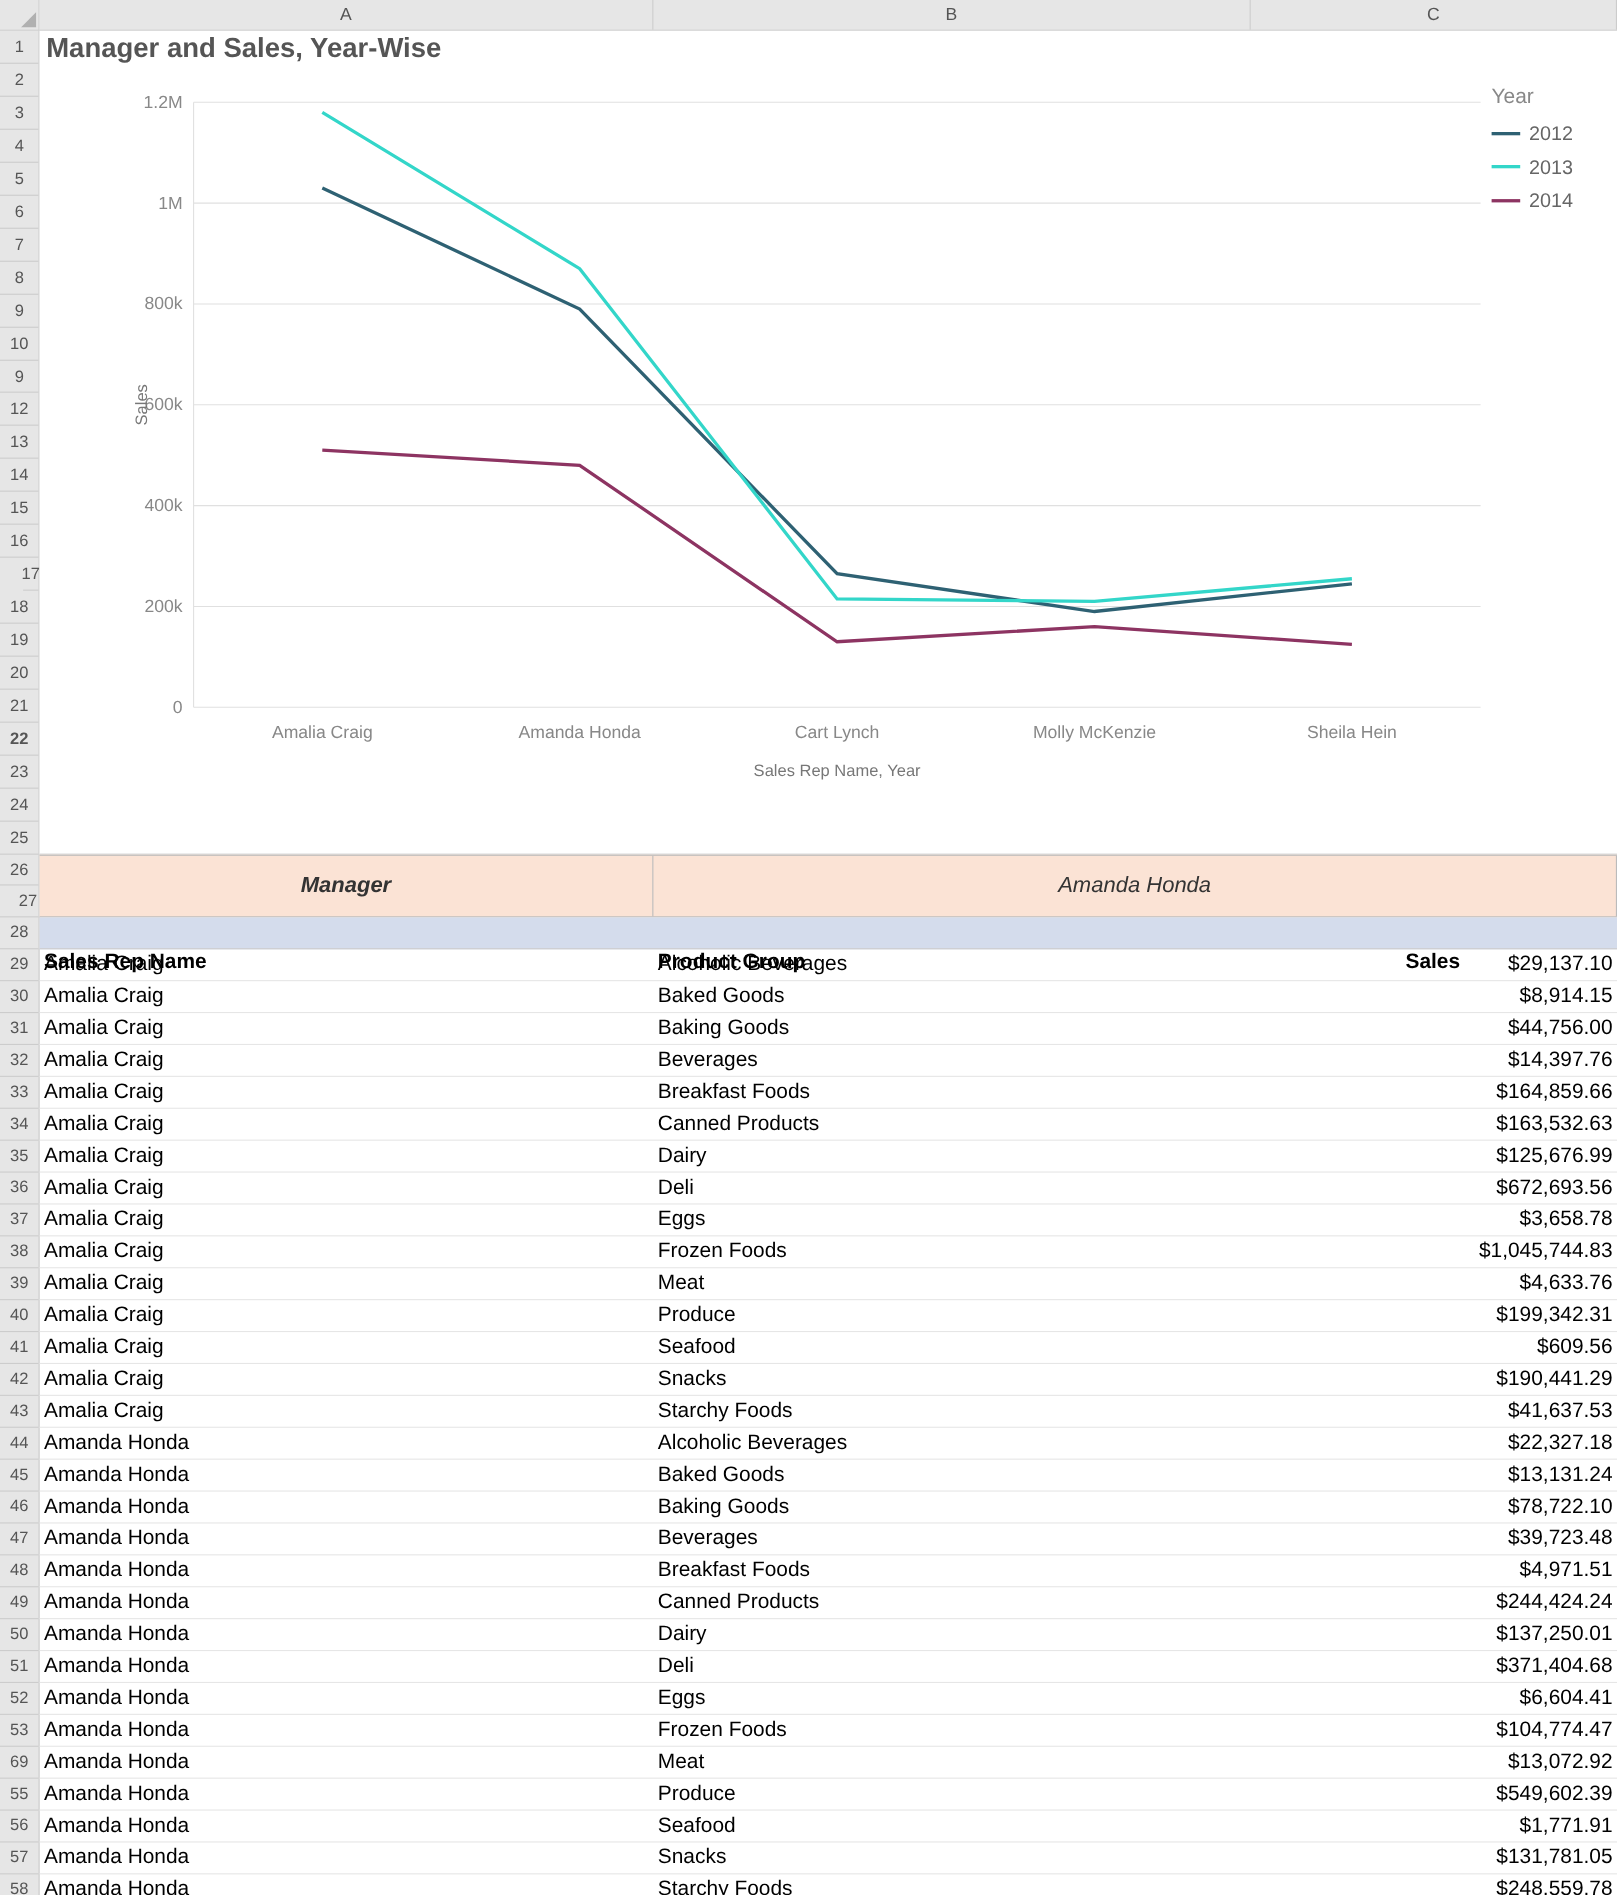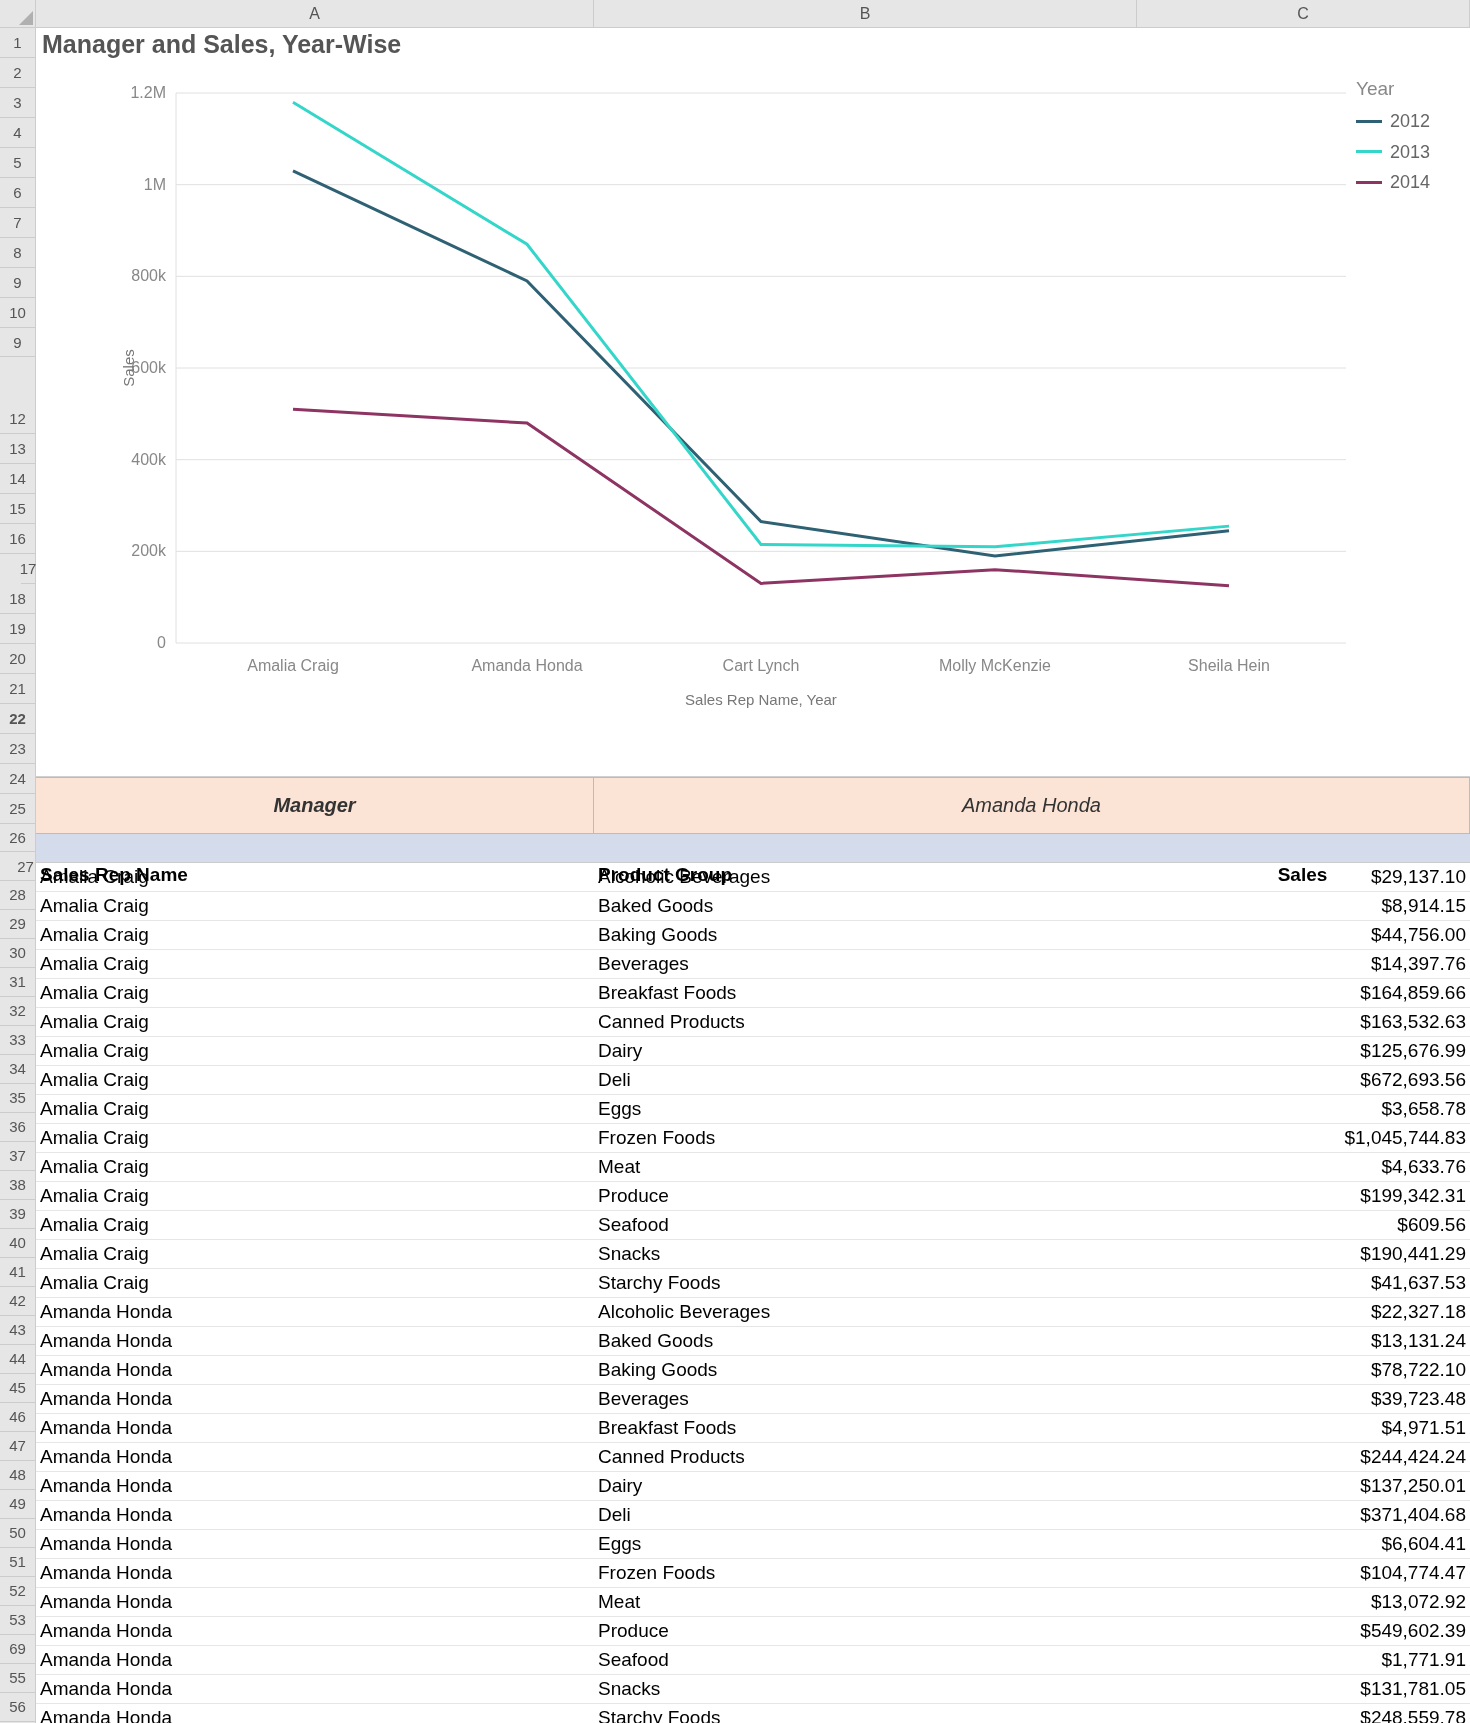--- a/index.html
+++ b/index.html
@@ -174,21 +174,21 @@
       <div class="row" style="height: 29.96px;">2</div>
       <div class="row" style="height: 29.96px;">3</div>
       <div class="row" style="height: 29.96px;">4</div>
       <div class="row" style="height: 29.96px;">5</div>
       <div class="row" style="height: 29.96px;">6</div>
       <div class="row" style="height: 29.96px;">7</div>
       <div class="row" style="height: 29.96px;">8</div>
       <div class="row" style="height: 29.96px;">9</div>
       <div class="row" style="height: 29.96px;">10</div>
       <div class="row" style="height: 29.96px;">9</div>
-      <div class="row" style="height: 29.96px; margin-top: 47px;">12</div>
+      <div class="row" style="height: 29.96px;">12</div>
       <div class="row" style="height: 29.96px;">13</div>
       <div class="row" style="height: 29.96px;">14</div>
       <div class="row" style="height: 29.96px;">15</div>
       <div class="row" style="height: 29.96px;">16</div>
       <div class="row" style="height: 29.96px; margin-left: 21px;">17</div>
       <div class="row" style="height: 29.96px;">18</div>
       <div class="row" style="height: 29.96px;">19</div>
       <div class="row" style="height: 29.96px;">20</div>
       <div class="row" style="height: 29.96px;">21</div>
       <div class="row" style="height: 29.96px; font-weight: bold;">22</div>

